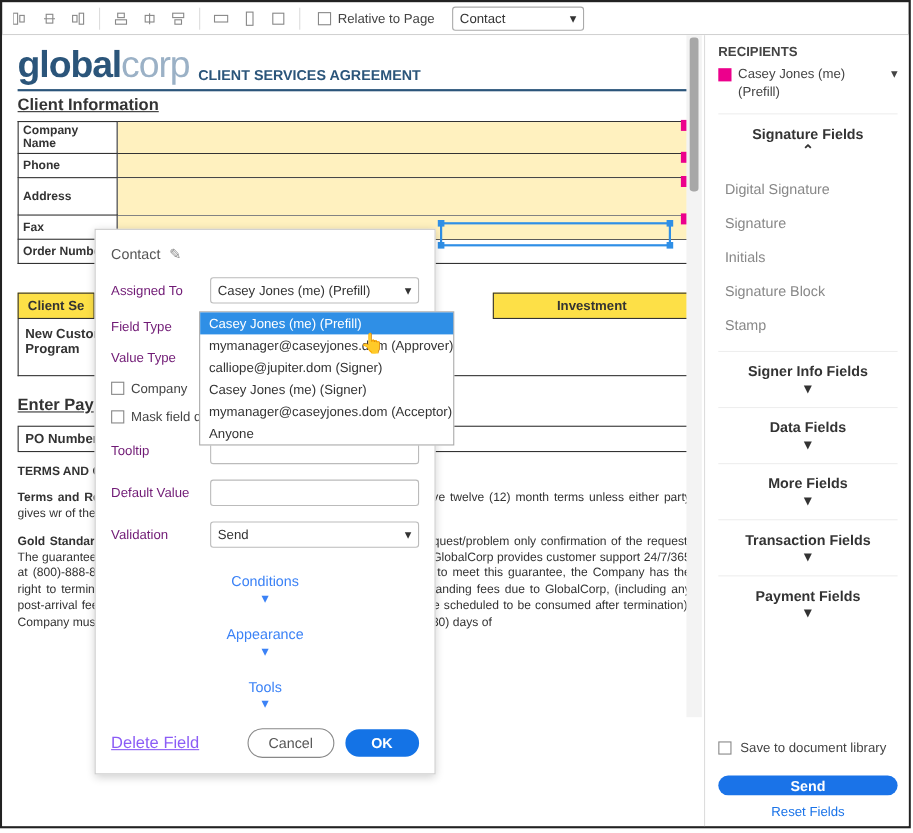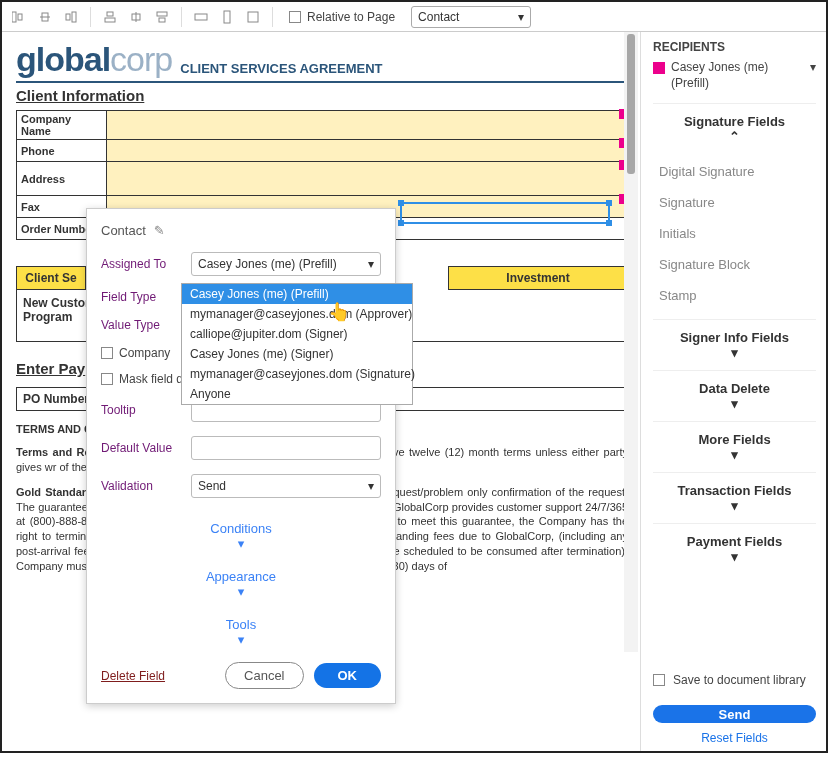--- a/index.html
+++ b/index.html
@@ -51,21 +51,21 @@
   .form-row label { width:90px; font-size:12px; color:#701a75;}
   .form-row .inp { flex:1; height:24px; border:1px solid #bbb; border-radius:3px; padding:0 6px; font-size:12px; display:flex; align-items:center; justify-content:space-between;}
   .form-row .sel { flex:1; height:24px; border:1px solid #bbb; border-radius:3px; padding:0 6px; font-size:12px; display:flex; align-items:center; justify-content:space-between; color:#333;}
   .chk-row { display:flex; gap:22px; margin:0 0 12px 0; font-size:12px; color:#444;}
   .chk { display:flex; align-items:center; gap:6px;}
   .chk .box { width:12px; height:12px; border:1px solid #888;}
   .collapsible { display:flex; justify-content:space-between; align-items:center; font-size:13px; color:#3b82f6; padding:9px 0;flex-direction:column;}
   .popup-actions { display:flex; justify-content:flex-end; align-items:center; gap:10px; margin-top:6px;}
   .btn-cancel { border:1px solid #888; background:#fff; color:#555; border-radius:16px; padding:5px 18px; font-size:13px;}
   .btn-ok { border:none; background:#1473e6; color:#fff; border-radius:16px; padding:5px 24px; font-size:13px; font-weight:700;}
-  .delete-link { color:#7f1d1d; font-size:12px; margin-right:auto;}
+  .delete-link { color:#8b5cf6; font-size:15px; margin-right:auto;}
   .dropdown-open { position:absolute; left:179px; top:251px; width:232px; background:#fff; border:1px solid #aaa; z-index:60; font-size:12px;}
   .dd-item { padding:3px 8px; color:#333; white-space:nowrap;}
   .dd-item.sel { background:#2f8fe6; color:#fff;}
   .cursor-icon { position:absolute; left:326px; top:269px; z-index:70; font-size:18px; color:#000; pointer-events:none;}
   .blue-sel { border:2px solid #2f8fe6; position:absolute; z-index:5;}
   .handle { position:absolute; width:6px; height:6px; background:#2f8fe6;}
   svg { display:block;}
 </style>
 </head>
 <body>
@@ -276,21 +276,21 @@
           <button class="btn-cancel">Cancel</button>
           <button class="btn-ok">OK</button>
         </div>
       </div>
 
       <div class="dropdown-open">
         <div class="dd-item sel">Casey Jones (me) (Prefill)</div>
         <div class="dd-item">mymanager@caseyjones.dom (Approver)</div>
         <div class="dd-item">calliope@jupiter.dom (Signer)</div>
         <div class="dd-item">Casey Jones (me) (Signer)</div>
-        <div class="dd-item">mymanager@caseyjones.dom (Signature)</div>
+        <div class="dd-item">mymanager@caseyjones.dom (Acceptor)</div>
         <div class="dd-item">Anyone</div>
       </div>
       <div class="cursor-icon">👆</div>
     </div>
 
     <div class="vscroll">
         <div class="thumb"></div>
       </div>
 
     <div class="right-panel">
@@ -311,21 +311,21 @@
         <div class="sig-item">Initials</div>
         <div class="sig-item">Signature Block</div>
         <div class="sig-item">Stamp</div>
       </div>
 
       <div class="section-head">
           <span>Signer Info Fields</span>
           <span>▾</span>
         </div>
       <div class="section-head">
-          <span>Data Delete</span>
+          <span>Data Fields</span>
           <span>▾</span>
         </div>
       <div class="section-head">
           <span>More Fields</span>
           <span>▾</span>
         </div>
       <div class="section-head">
           <span>Transaction Fields</span>
           <span>▾</span>
         </div>

